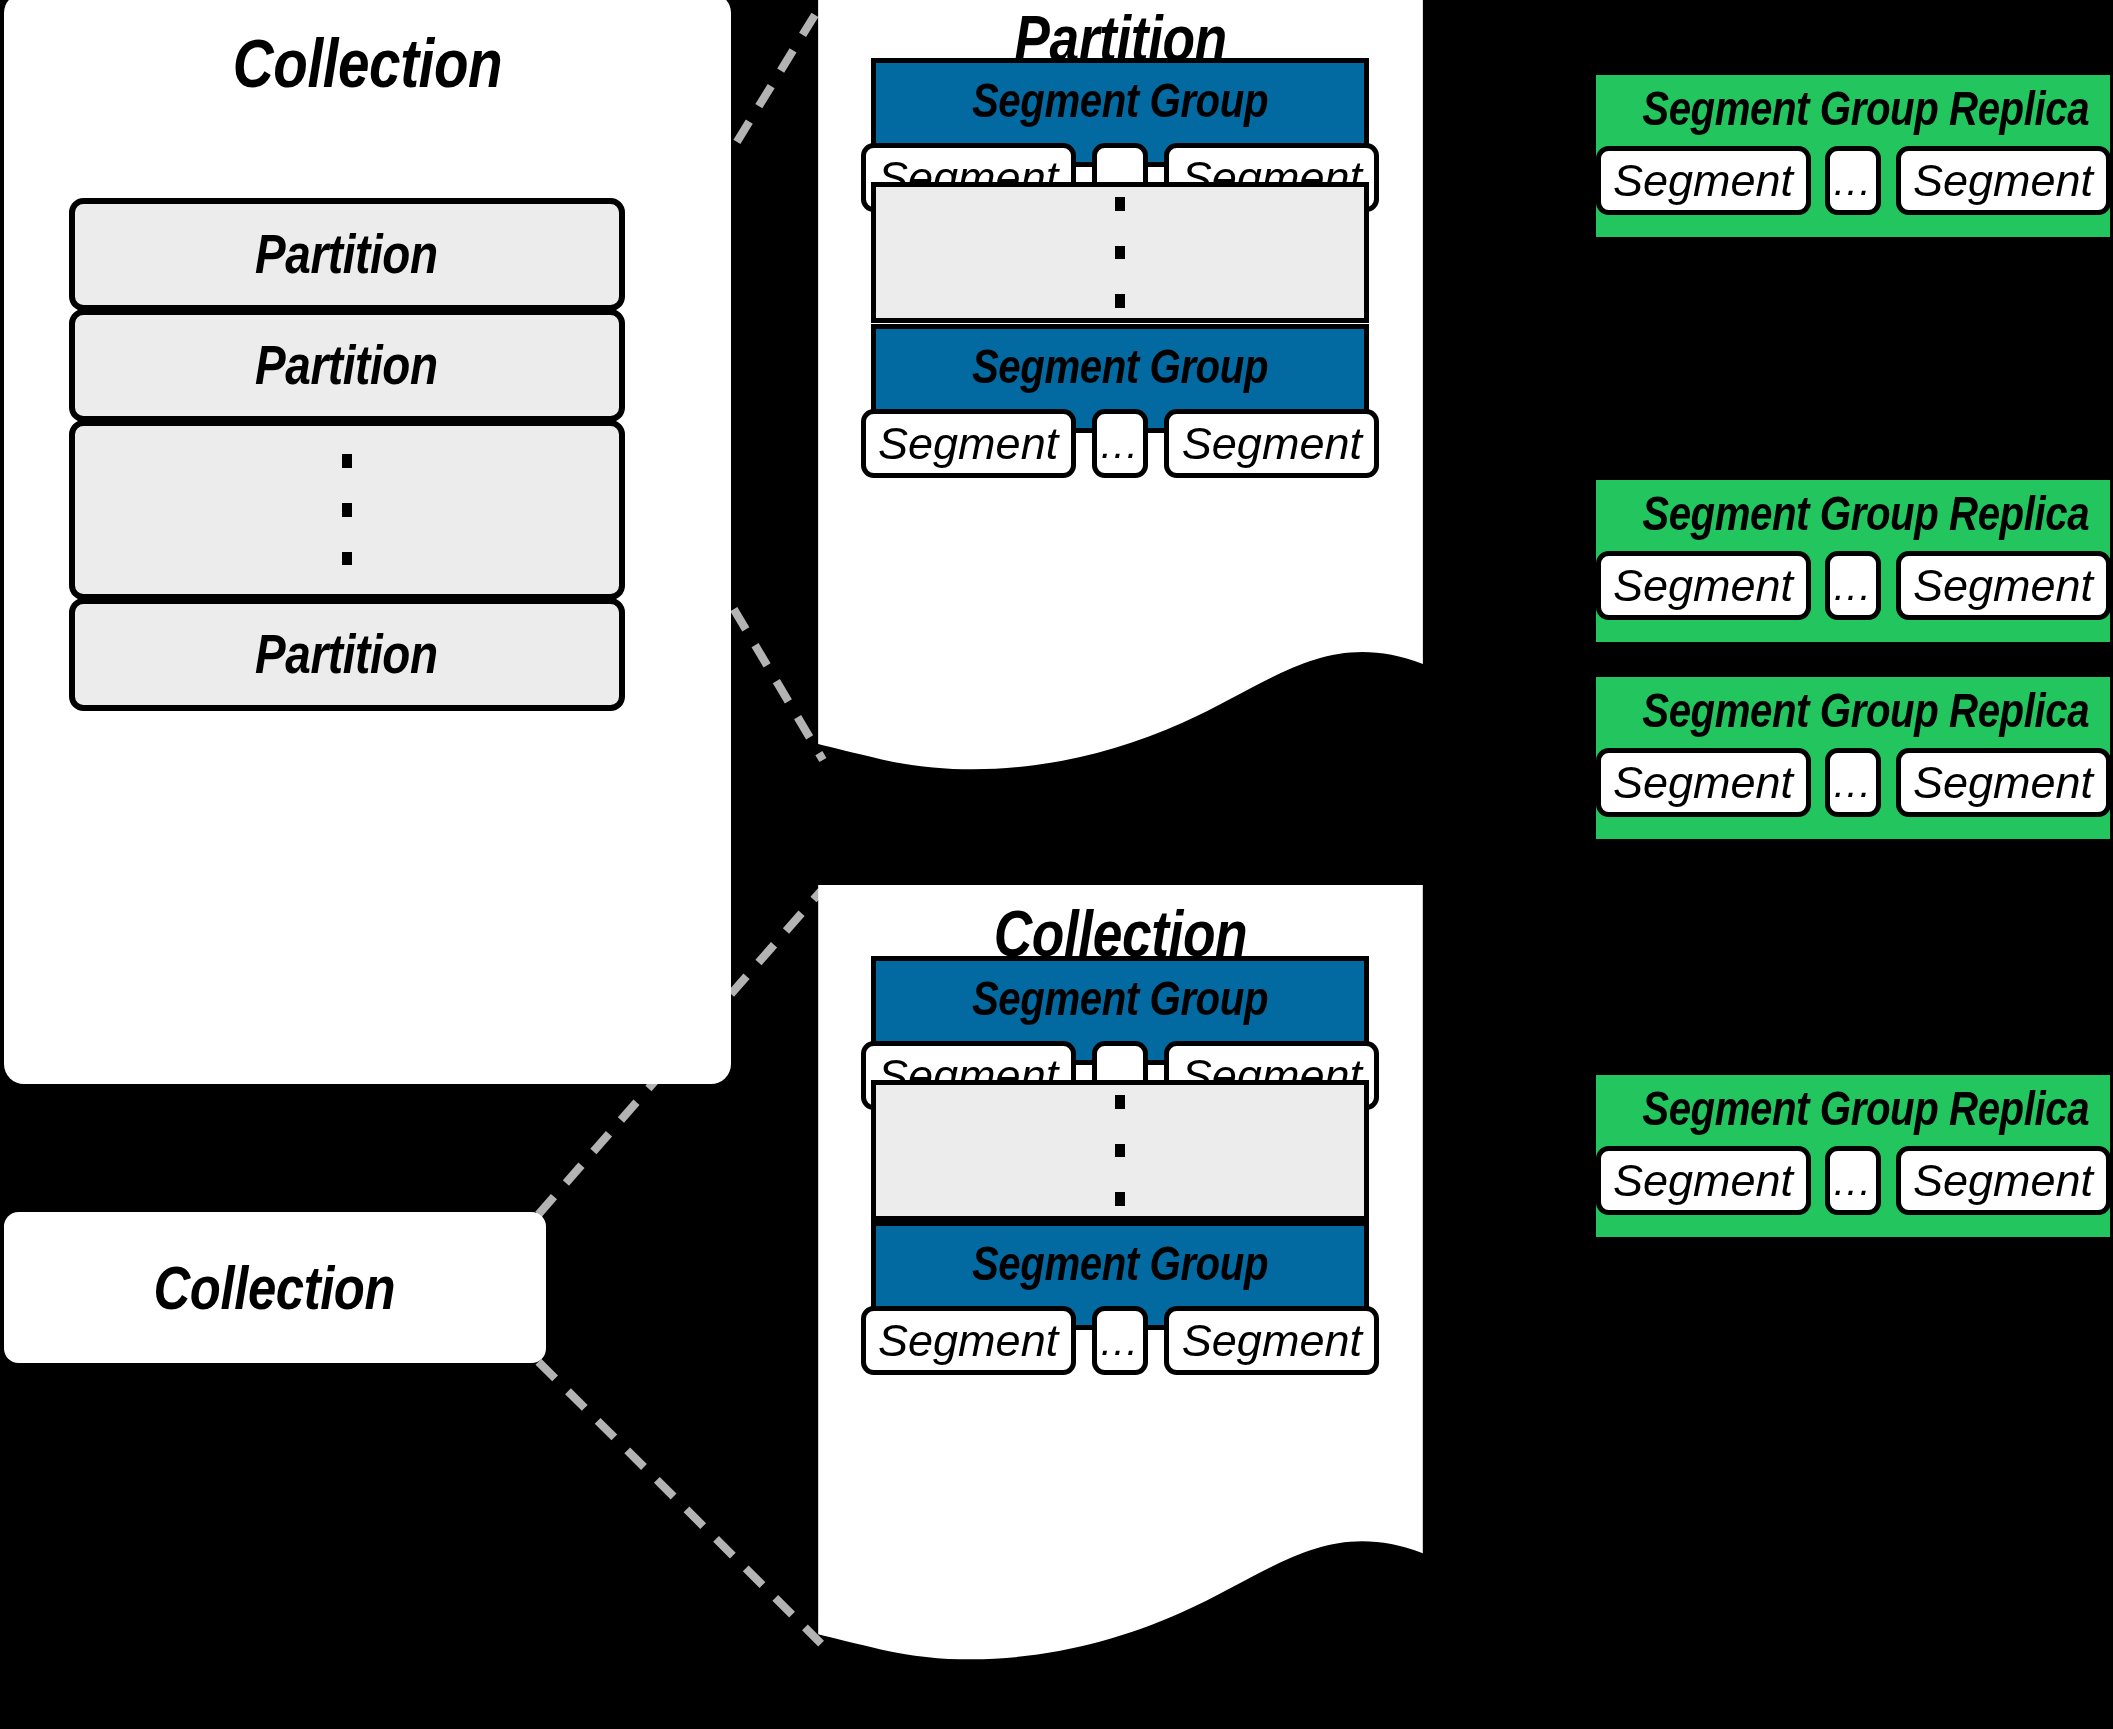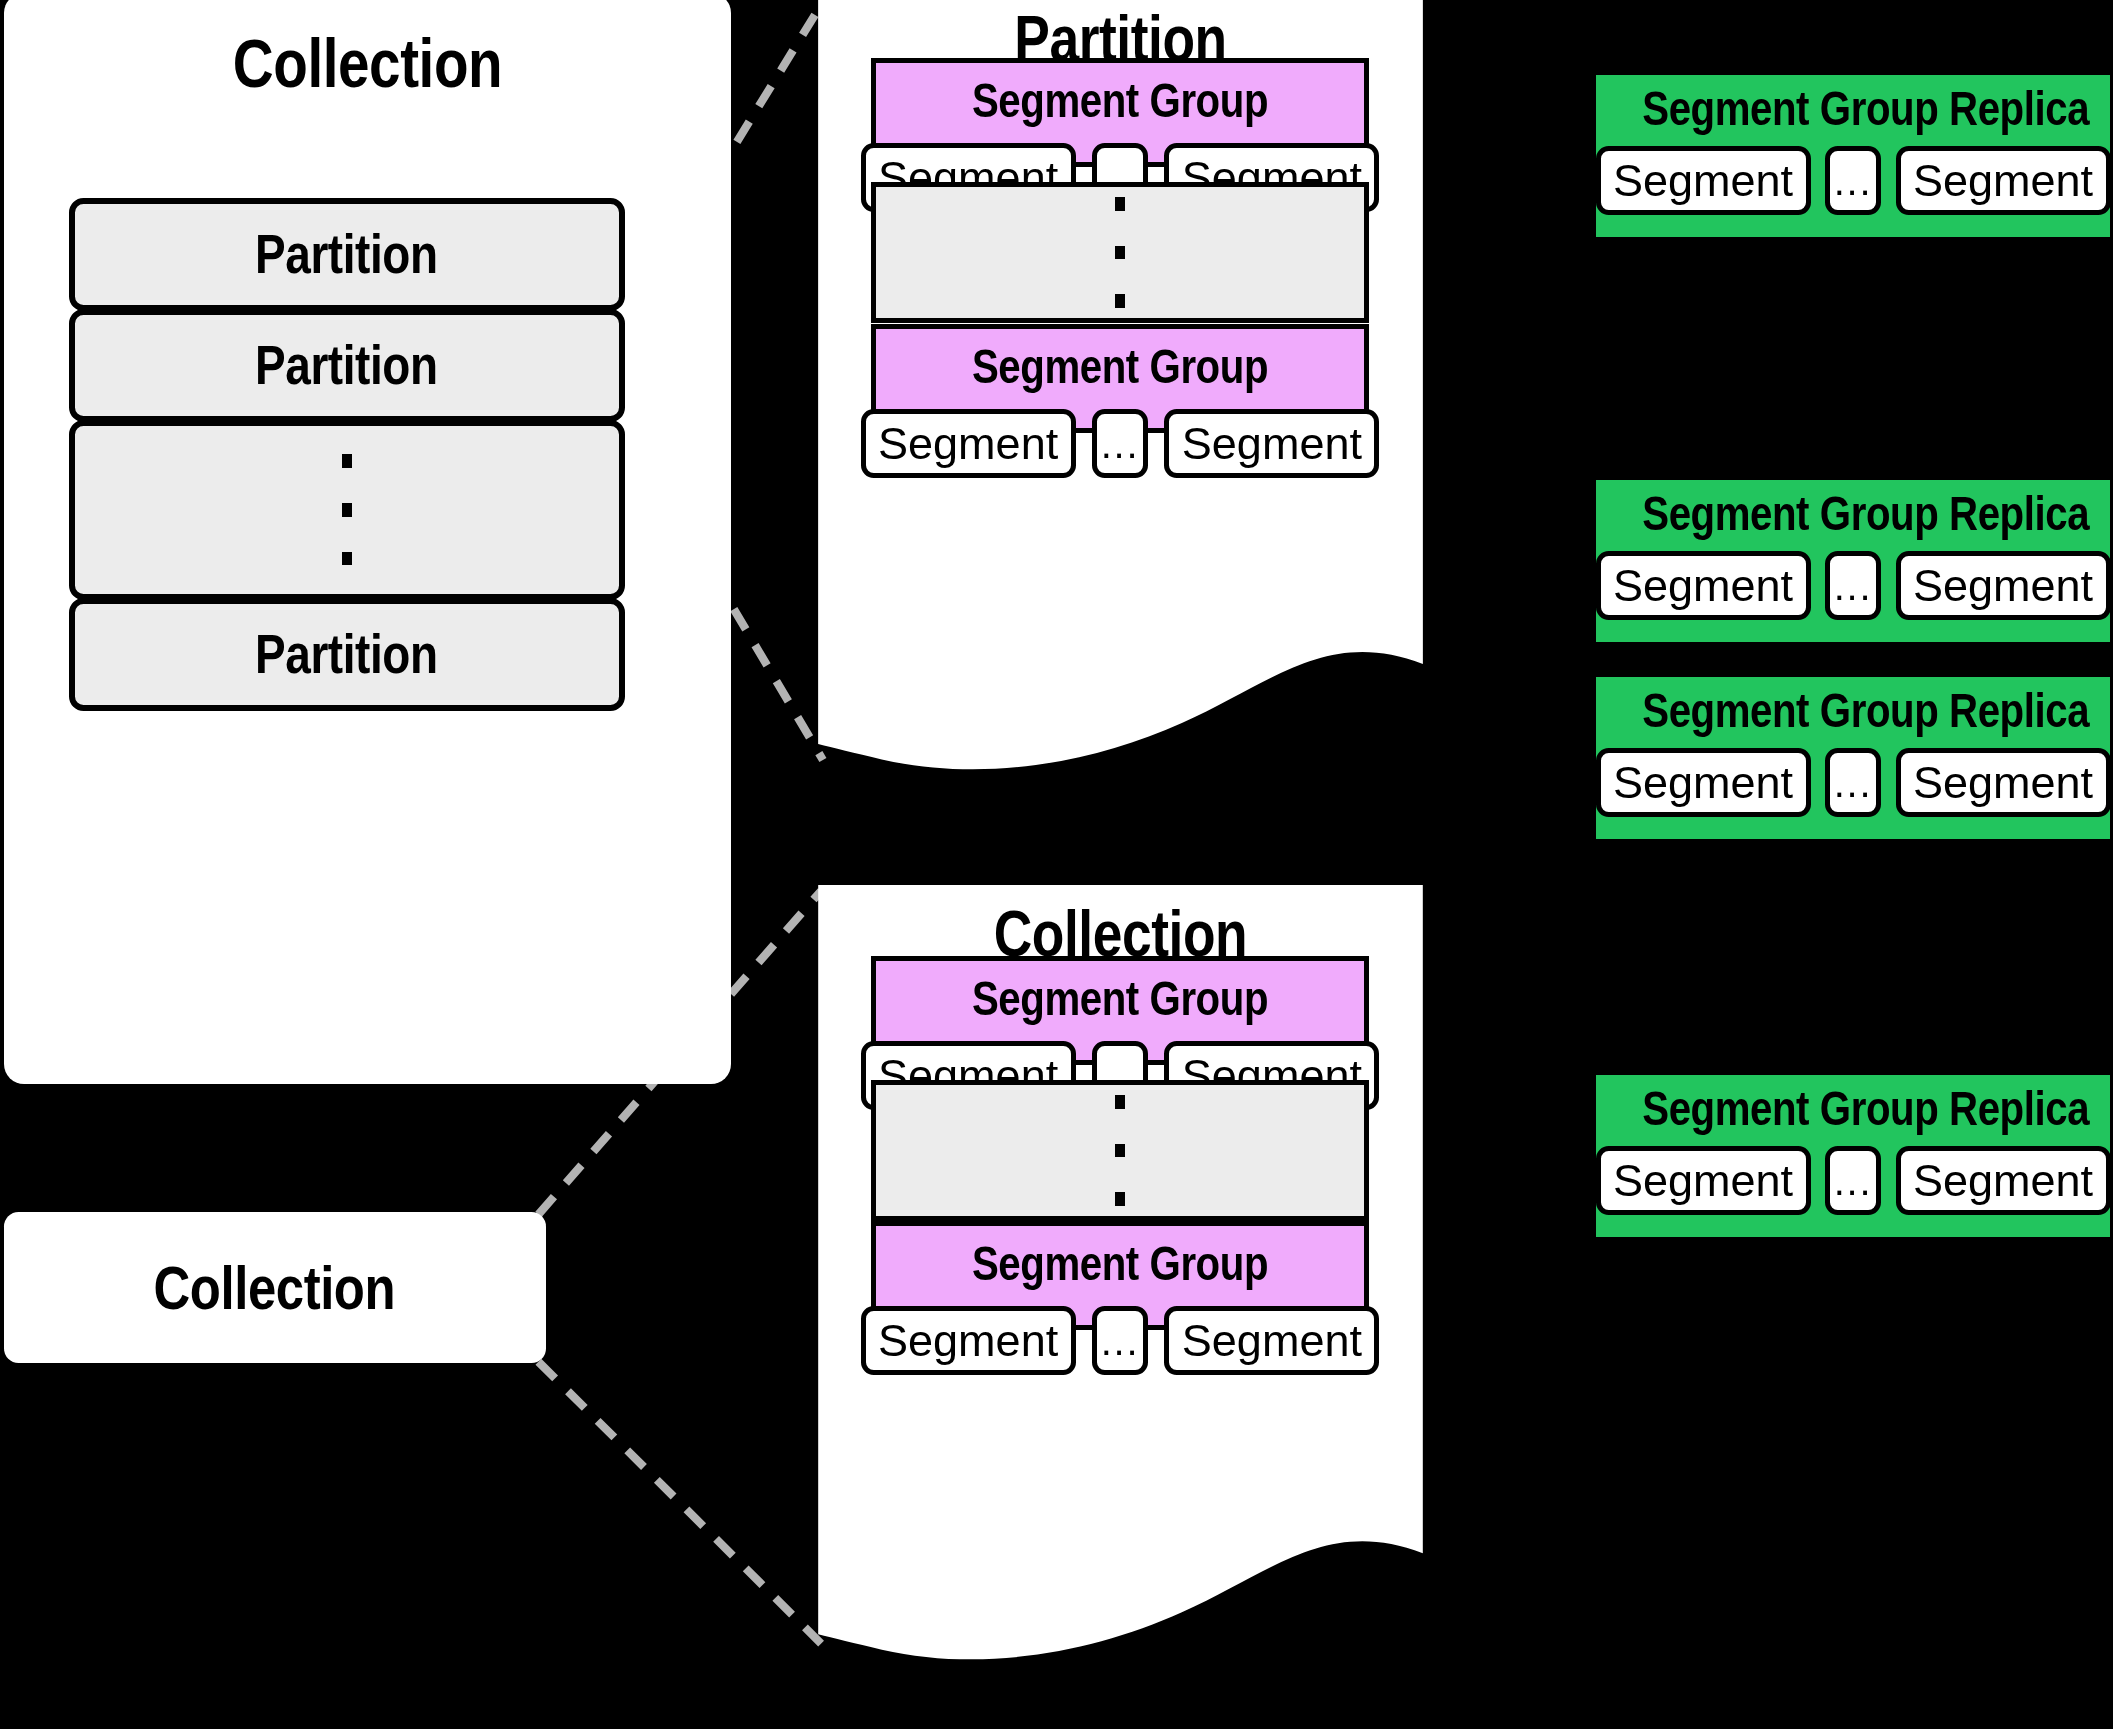--- a/index.html
+++ b/index.html
@@ -2,21 +2,21 @@
 <html style="font-size:14.5px"><head>
 <meta charset="utf-8">
 <title>Collection Partition Segment Diagram</title>
 <style>
   html,body{margin:0;padding:0;background:#000;}
   body{
     width:2114px;height:1729px;position:relative;overflow:hidden;
     font-family:"Liberation Sans","DejaVu Sans",sans-serif;
     color:#000;
   }
-  #stage{position:absolute;inset:0;width:2114px;height:1729px;background:#000;}
+  #stage{position:absolute;inset:0;width:2114px;height:1729px;background:#000;font-style:italic;}
 
   
   .panel{
     position:absolute;background:#fff;
   }
   .rrect{
     position:absolute;background:#ececec;border:6.4px solid #000;
     box-sizing:border-box;border-radius:14.5px;
     display:flex;align-items:center;justify-content:center;
   }
@@ -61,21 +61,21 @@
   .tornPanel{position:absolute;}
   .tornPanel svg{position:absolute;left:0;top:0;display:block;}
   .tornInner{position:absolute;left:0;top:0;width:100%;height:100%;}
 
   .panelTitle{
     position:absolute;left:0;width:100%;text-align:center;font-size:65px;
   }
 
   
   .sgBox{
-    position:absolute;background:#f0abfc;border:5.5px solid #000;box-sizing:border-box;
+    position:absolute;background:#0369a1;border:5.5px solid #000;box-sizing:border-box;
   }
   .sgTitle{
     position:absolute;left:0;top:12.7px;width:100%;text-align:center;font-size:49px;
   }
   .segRow{
     position:absolute;left:0;top:80px;width:100%;
     display:flex;align-items:center;justify-content:center;gap:16.4px;
   }
   .segBox{
     background:#fff;border:5.5px solid #000;border-radius:12.7px;box-sizing:border-box;

